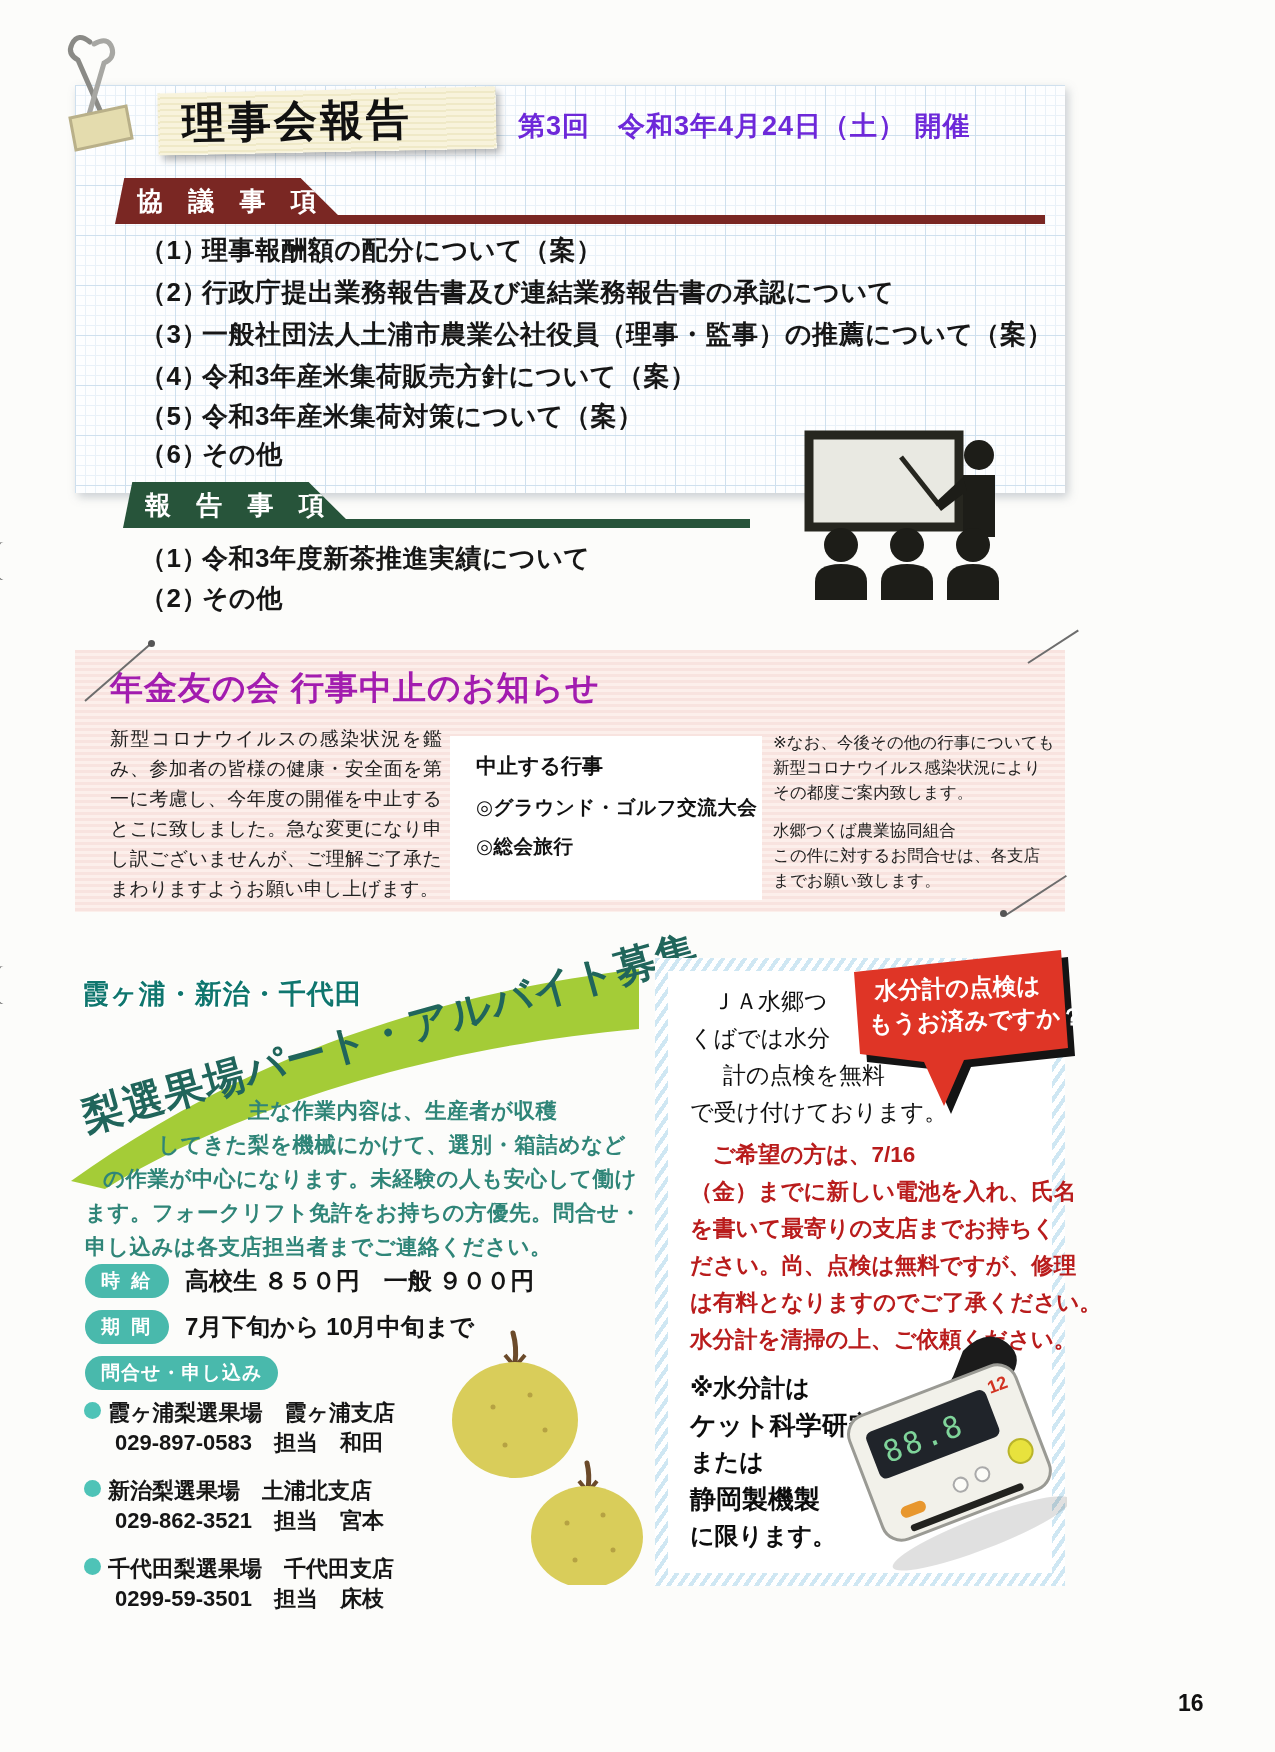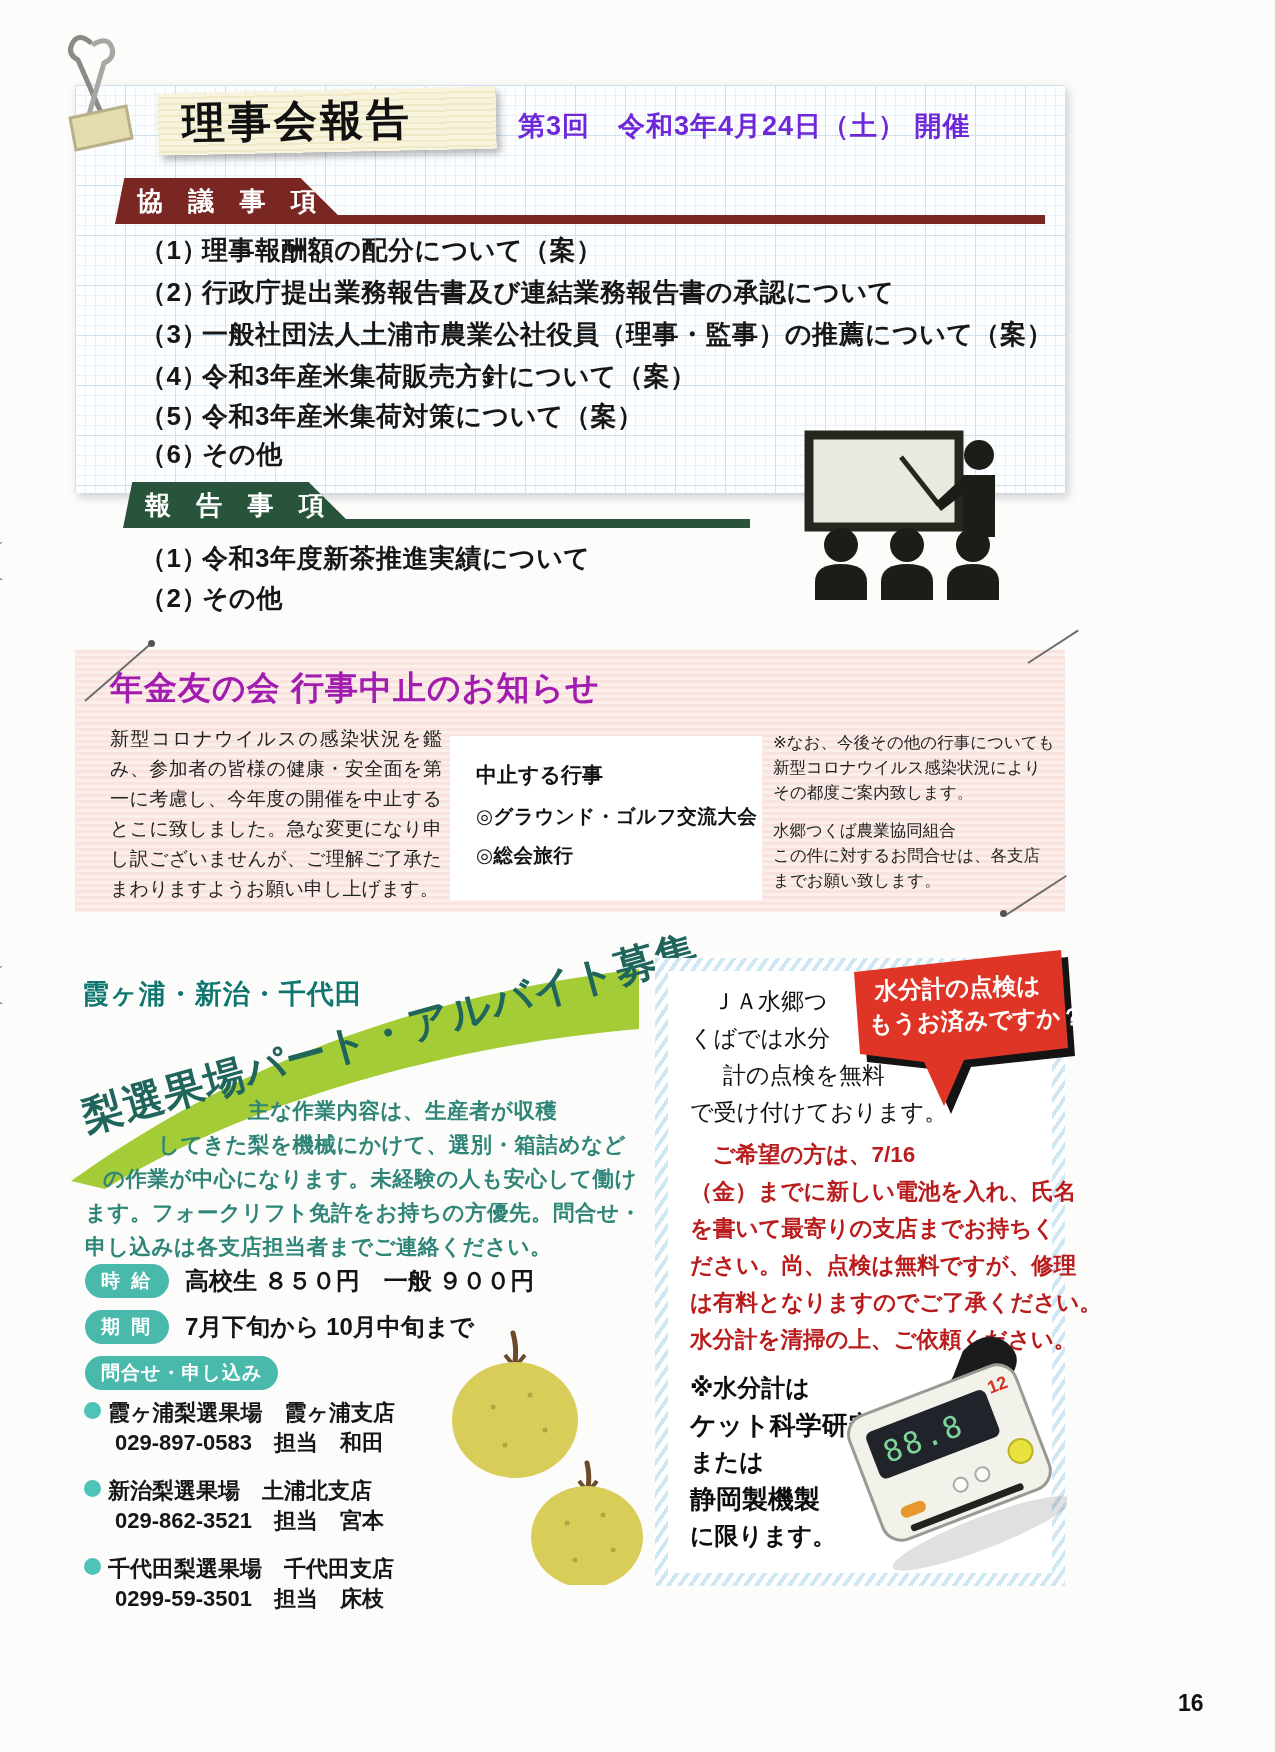--- a/index.html
+++ b/index.html
@@ -32,21 +32,21 @@
   .agenda-item{display:flex;font-size:26px;font-weight:600;color:#161616;letter-spacing:.5px;}
   .agenda-item .num{width:62px;flex:none;}
 
   
   .pension{left:75px;top:650px;width:990px;height:262px;
     background:repeating-linear-gradient(180deg,#f8e3df 0 3px,#fcefeb 3px 6px);}
   .pension-title{left:110px;top:666px;font-size:33px;font-weight:900;color:#a21caf;letter-spacing:1px;}
   .pension-body{left:110px;top:724px;width:332px;font-size:19px;line-height:30px;color:#222;
     text-align:justify;font-weight:500;}
   .cancel-box{left:450px;top:736px;width:312px;height:164px;background:#fff;
-    padding:25px 0 0 26px;box-sizing:border-box;}
+    padding:16px 0 0 26px;box-sizing:border-box;}
   .cancel-head{font-size:21px;font-weight:800;color:#111;margin-bottom:14px;}
   .cancel-item{font-size:19.5px;font-weight:800;color:#111;margin-bottom:12px;letter-spacing:.5px;}
   .pension-note{left:773px;top:730px;width:282px;font-size:16.5px;line-height:25px;color:#222;font-weight:500;}
   .pension-org{left:773px;top:818px;width:282px;font-size:16.5px;line-height:25px;color:#222;font-weight:500;}
   .pen-line{height:2px;background:#6d6d6d;transform-origin:left center;}
   .pen-dot{width:7px;height:7px;border-radius:50%;background:#555;}
 
   
   .region-label{left:82px;top:946px;font-size:27px;font-weight:900;color:#0f766e;letter-spacing:1px;
     text-shadow:-1px -1px 0 #fff,1px -1px 0 #fff,-1px 1px 0 #fff,1px 1px 0 #fff,2px 2px 0 rgba(255,255,255,.8);margin-top:30px;}

